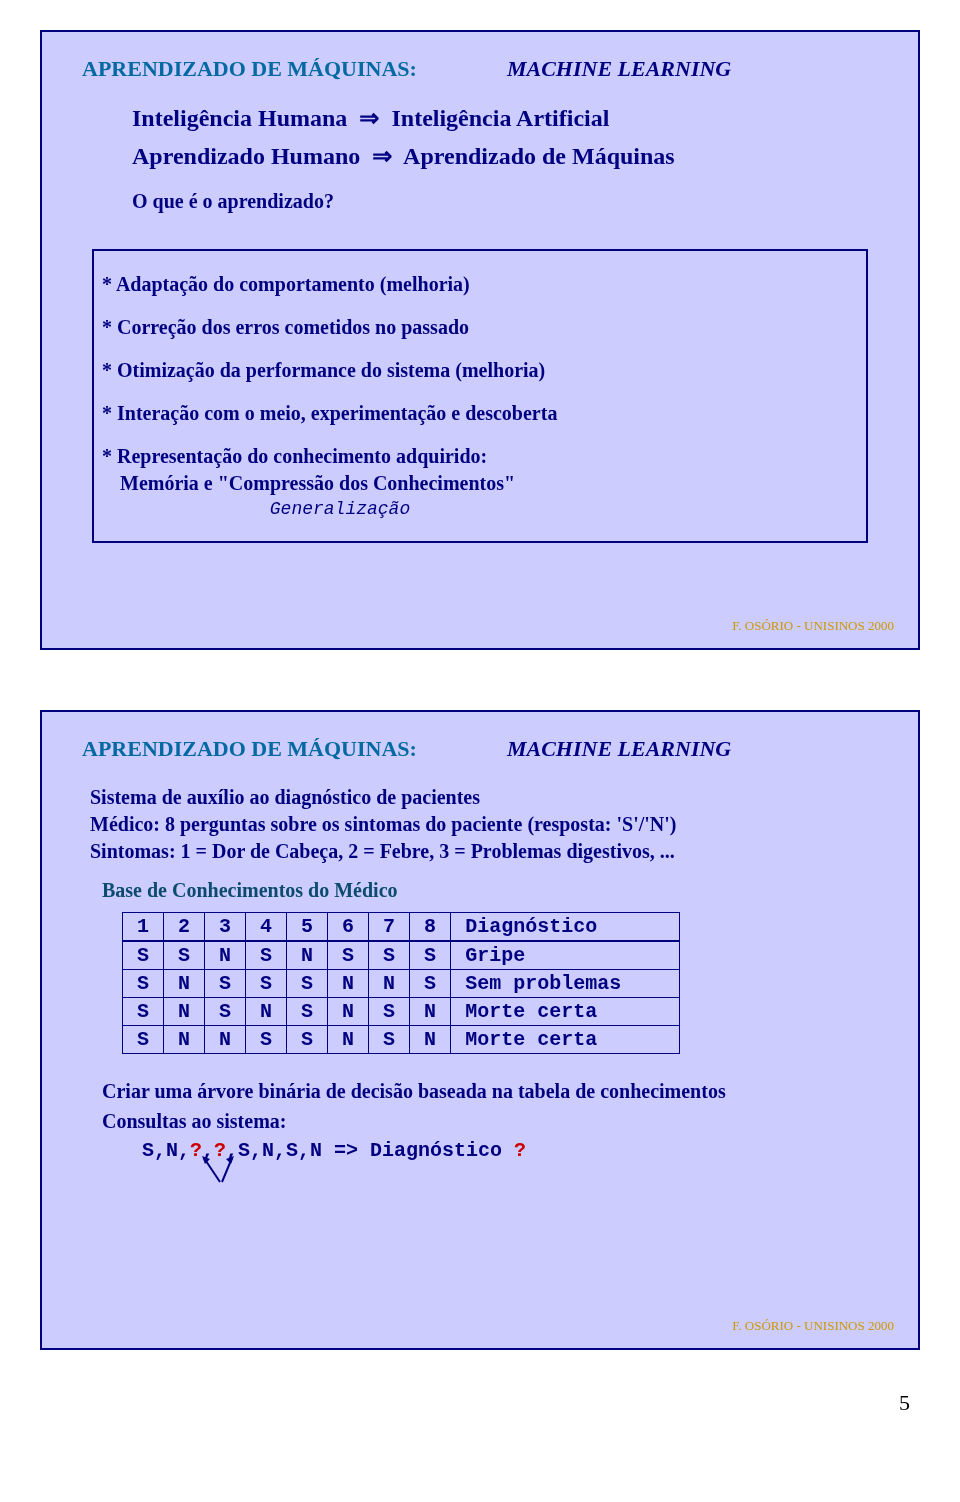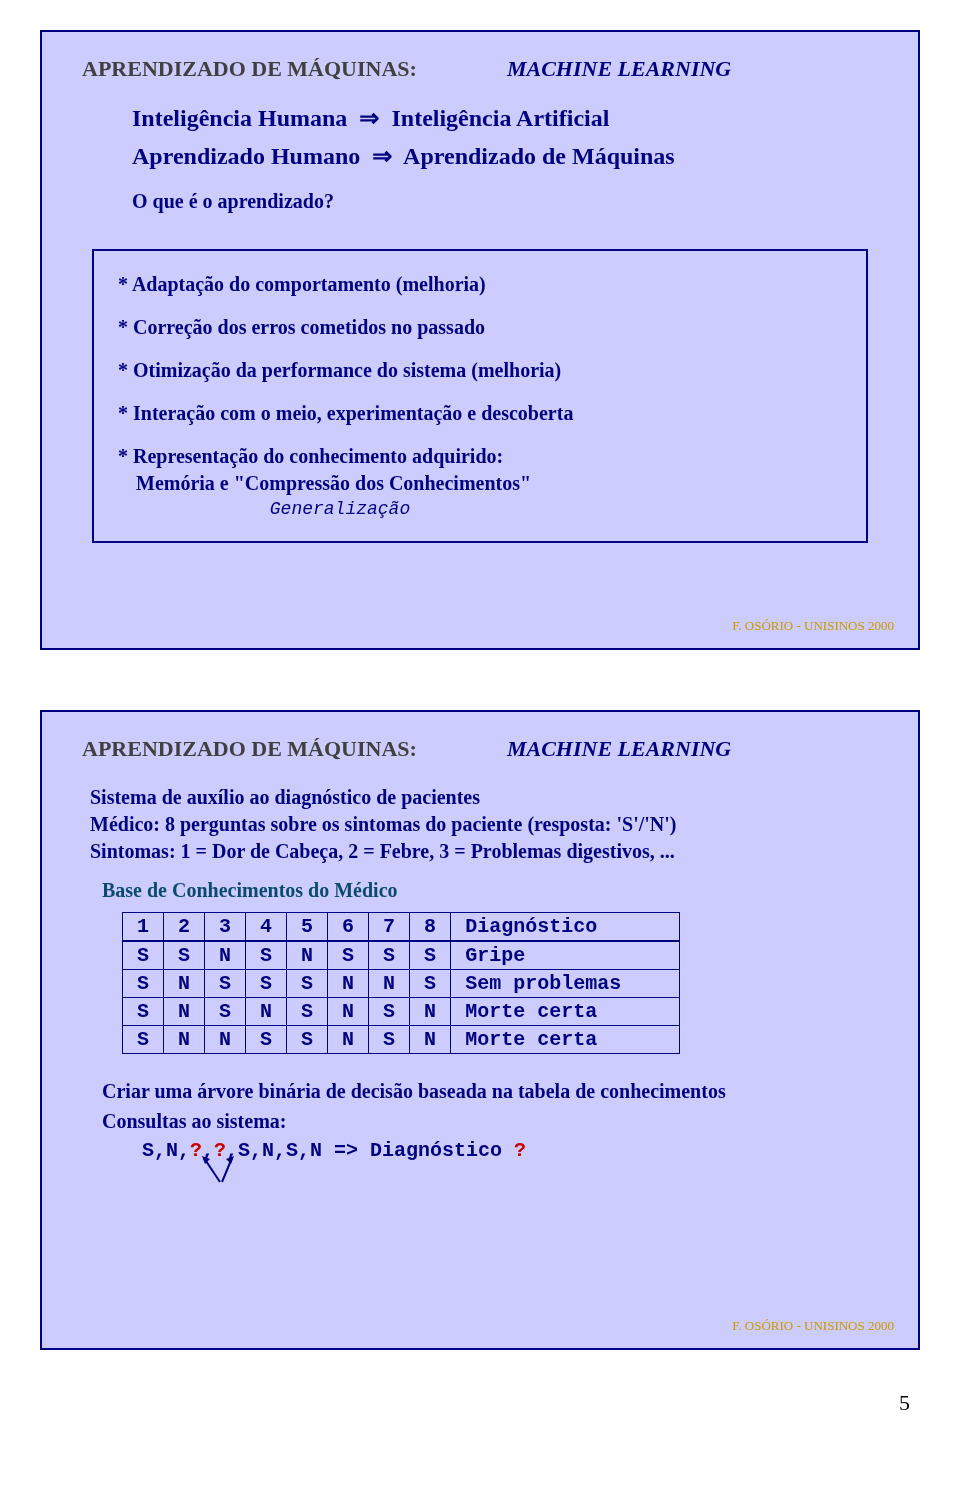--- a/index.html
+++ b/index.html
@@ -24,21 +24,21 @@
     position: relative;
     min-height: 620px;
   }
   .titlebar {
     display: flex;
     font-weight: bold;
     font-size: 22px;
     margin-bottom: 22px;
   }
   .titlebar .left {
-    color: #404040;
+    color: #0369a1;
     margin-right: 90px;
   }
   .titlebar .right {
     color: #000080;
     font-style: italic;
   }
   .line {
     font-size: 24px;
     color: #000080;
     font-weight: bold;
@@ -53,21 +53,21 @@
     color: #000080;
     font-weight: bold;
     margin-left: 50px;
     margin-top: 20px;
     margin-bottom: 36px;
   }
   .innerbox {
     background: #ccccff;
     border: 2px solid #000080;
     margin: 8px 10px 0 10px;
-    padding: 20px 24px;
+    padding: 20px 8px;
   }
   .bullet {
     font-size: 20px;
     color: #000080;
     font-weight: bold;
     margin-bottom: 16px;
     line-height: 1.35;
   }
   .bullet .sub {
     display: block;

